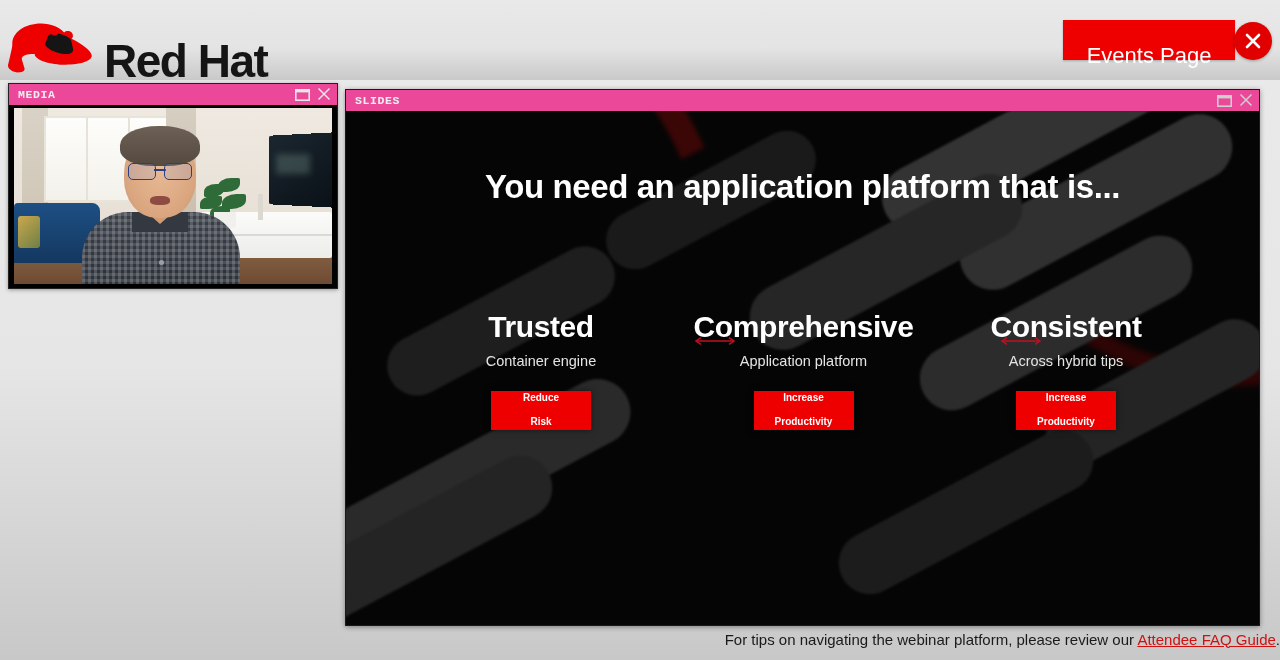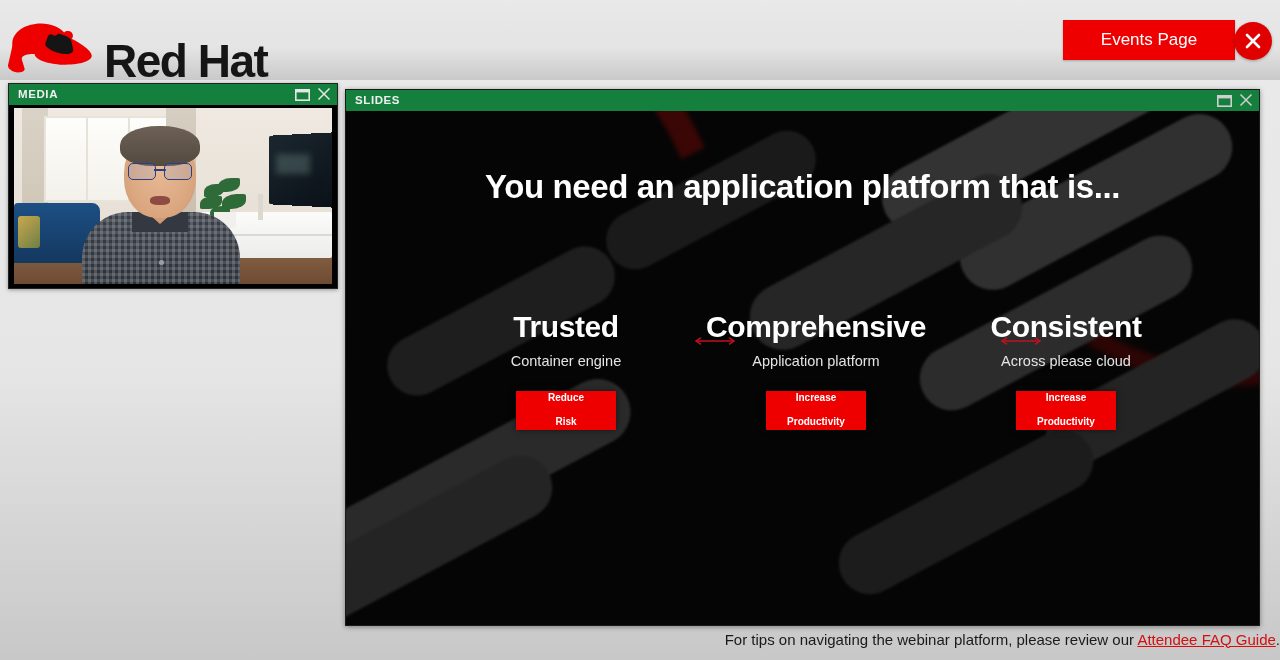--- a/index.html
+++ b/index.html
@@ -45,25 +45,25 @@
     margin-top: 32px;
   }
 
   .events-btn {
     position: absolute;
     right: 45px; top: 20px;
     width: 172px; height: 40px;
     background: #ee0000;
     color: #ffffff;
     border: none;
-    font-size: 17px;
+    font-size: 22px;
     font-family: "Liberation Sans", sans-serif;
     cursor: pointer;
     line-height: 40px;
-    padding: 0;
+    padding: 16px;
     box-shadow: 0 1px 2px rgba(0,0,0,.25);
   }
 
   .close-circle {
     position: absolute;
     right: 8px; top: 22px;
     width: 38px; height: 38px;
     border-radius: 50%;
     background: #e00000;
     display: flex;
@@ -79,22 +79,23 @@
     position: absolute;
     left: 8px; top: 83px;
     width: 328px; height: 204px;
     background: #000000;
     border: 1px solid #222;
     box-shadow: 0 1px 4px rgba(0,0,0,.35);
   }
   .panel-titlebar {
     position: relative;
     height: 21px;
-    background: #15803d;
+    background: #ec4899;
     color: #f2f2f2;
+    font-family: Liberation Mono, monospace;
   }
   .panel-title {
     position: absolute;
     left: 9px; top: 4px;
     font-size: 11.5px;
     letter-spacing: .6px;
     font-weight: 700;
     color: #efefef;
   }
   .panel-ctrls {
@@ -214,21 +215,21 @@
     font-weight: 700;
     letter-spacing: -0.4px;
   }
 
   .cols {
     position: absolute;
     left: 70px; top: 200px;
     width: 775px;
     display: flex;
     align-items: flex-start;
-    justify-content: flex-end;
+    justify-content: space-between;
   }
   .col { width: 250px; text-align: center; position: relative; }
   .col-h {
     color: #ffffff;
     font-size: 30px;
     font-weight: 700;
     letter-spacing: -0.4px;
     line-height: 1.05;
   }
   .col-sub {
@@ -420,21 +421,21 @@
           <div class="col-h">Comprehensive</div>
           <div class="col-sub">Application platform</div>
           <div class="badge">
             <span>Increase</span>
             <span>Productivity</span>
           </div>
         </div>
 
         <div class="col">
           <div class="col-h">Consistent</div>
-          <div class="col-sub">Across please cloud</div>
+          <div class="col-sub">Across hybrid tips</div>
           <div class="badge">
             <span>Increase</span>
             <span>Productivity</span>
           </div>
         </div>
 
         <div class="connector c1">
           <svg width="44" height="10" viewBox="0 0 44 10" aria-hidden="true">
             <line x1="4" y1="5" x2="40" y2="5" stroke="#c01020" stroke-width="1.6"></line>
             <path d="M8 1.6 L3 5 L8 8.4" stroke="#c01020" stroke-width="1.5" fill="none"></path>

